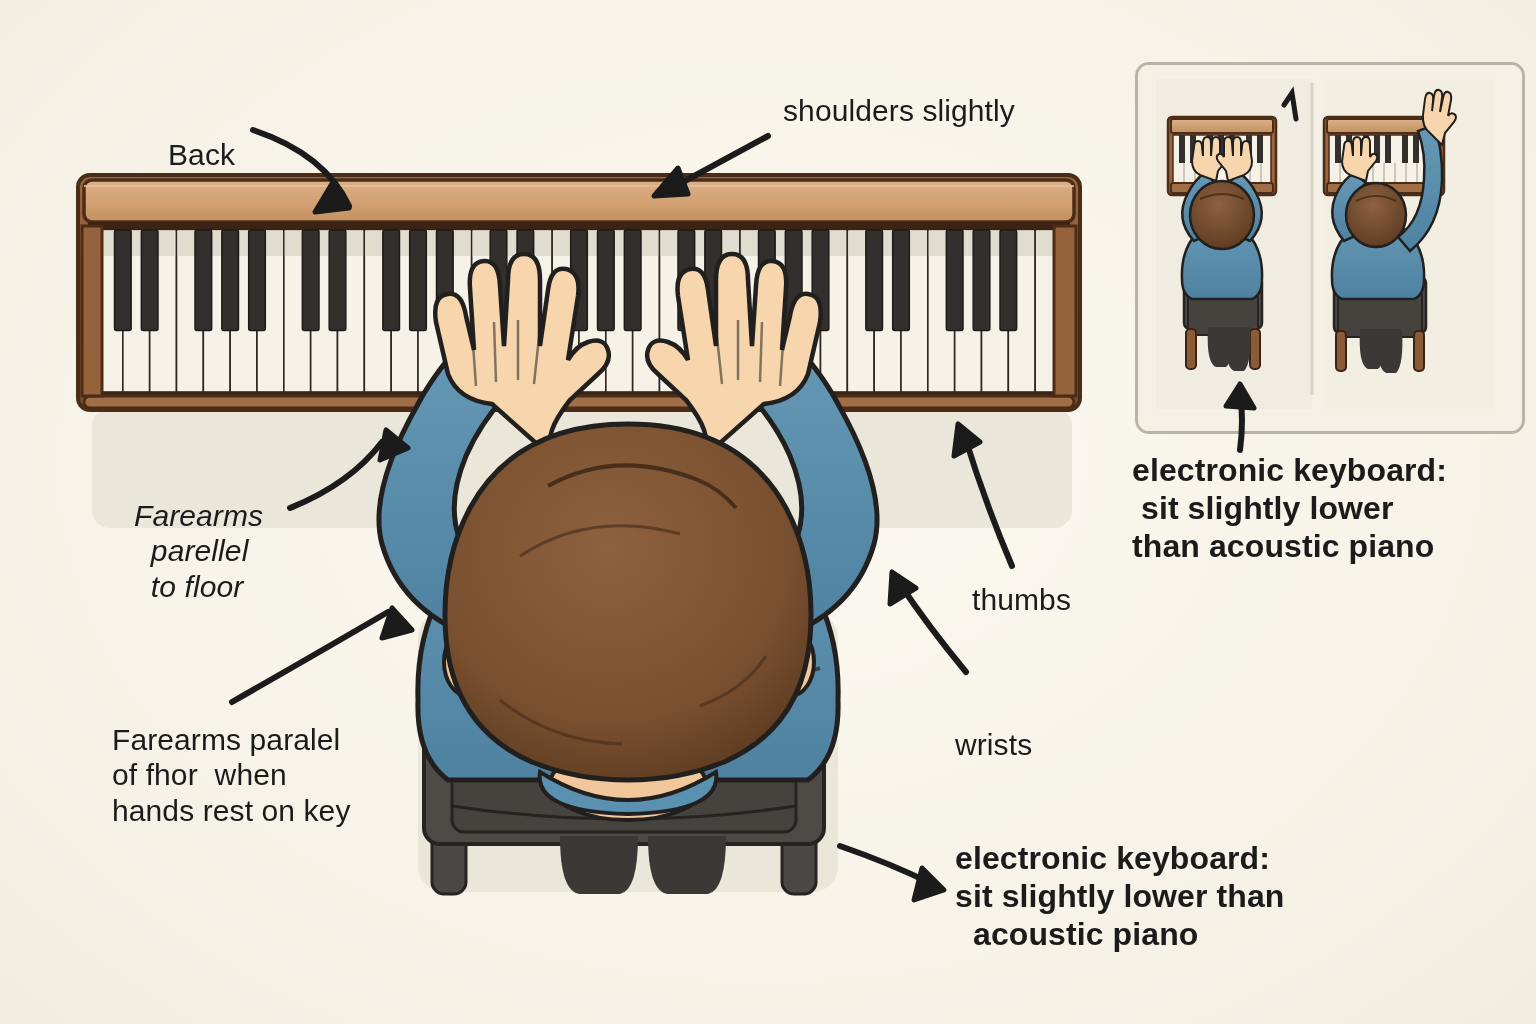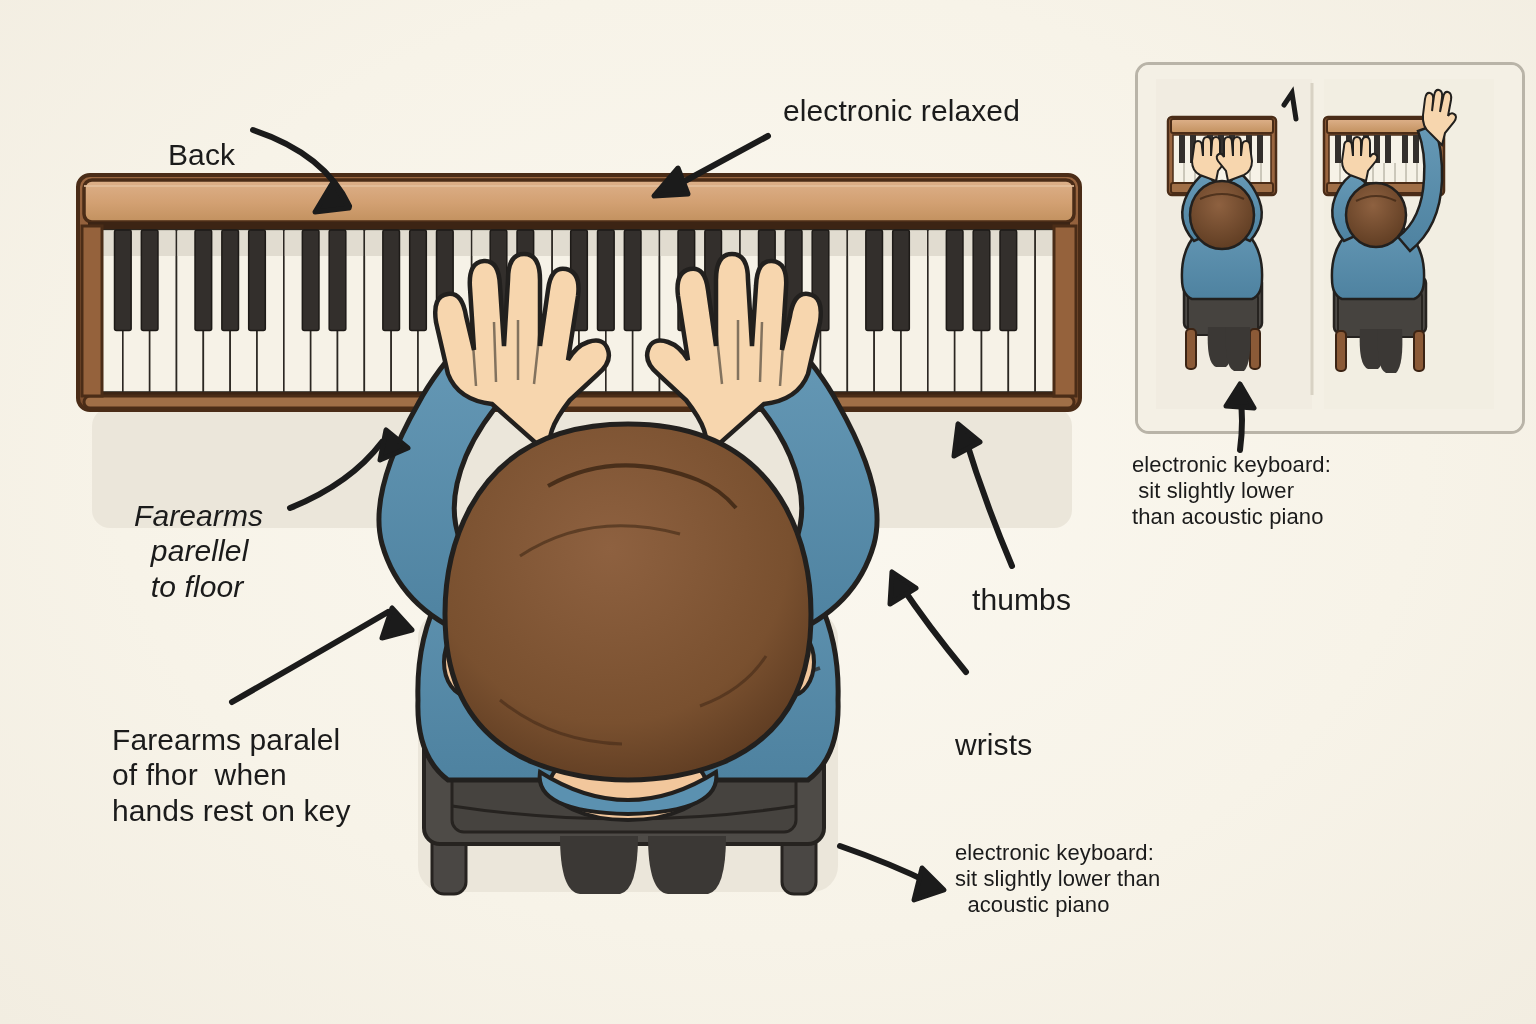--- a/index.html
+++ b/index.html
@@ -26,21 +26,21 @@
   
   .label{
     position:absolute;
     color:#1b1b1b;
     font-size:30px;
     line-height:1.18;
     letter-spacing:.1px;
     white-space:pre;
     font-weight:400;
   }
-  .label.big{font-size:22px;}
+  .label.big{font-size:32px;font-weight:bold;}
   svg.overlay{
     position:absolute;left:0;top:0;width:1536px;height:1024px;
     pointer-events:none;
   }
   
   #inset{
     position:absolute;
     border:3px solid #b9b4a8;
     border-radius:14px;
     background:#f4f0e5;
@@ -457,21 +457,21 @@
 
   <svg class="overlay">
     <g fill="none" stroke="#1b1b1b" stroke-width="6" stroke-linecap="round" stroke-linejoin="round">
       <path d="M1240 450 q4 -30 0 -58"></path>
       <path d="M1226 406 l14 -22 l14 24 z" fill="#1b1b1b" stroke="#1b1b1b" stroke-width="5"></path>
     </g>
   </svg>
 
   <div class="label" style="left:168px;top:93px;margin-top:44px;">Back</div>
 
-  <div class="label" style="left:783px;top:93px;">electronic relaxed</div>
+  <div class="label" style="left:783px;top:93px;">shoulders slightly</div>
 
   <div class="label" style="left:134px;top:498px;font-style:italic;">Farearms
   parellel
   to floor</div>
 
   <div class="label" style="left:112px;top:722px;">Farearms paralel
 of fhor  when
 hands rest on key</div>
 
   <div class="label" style="left:972px;top:582px;">thumbs</div>

